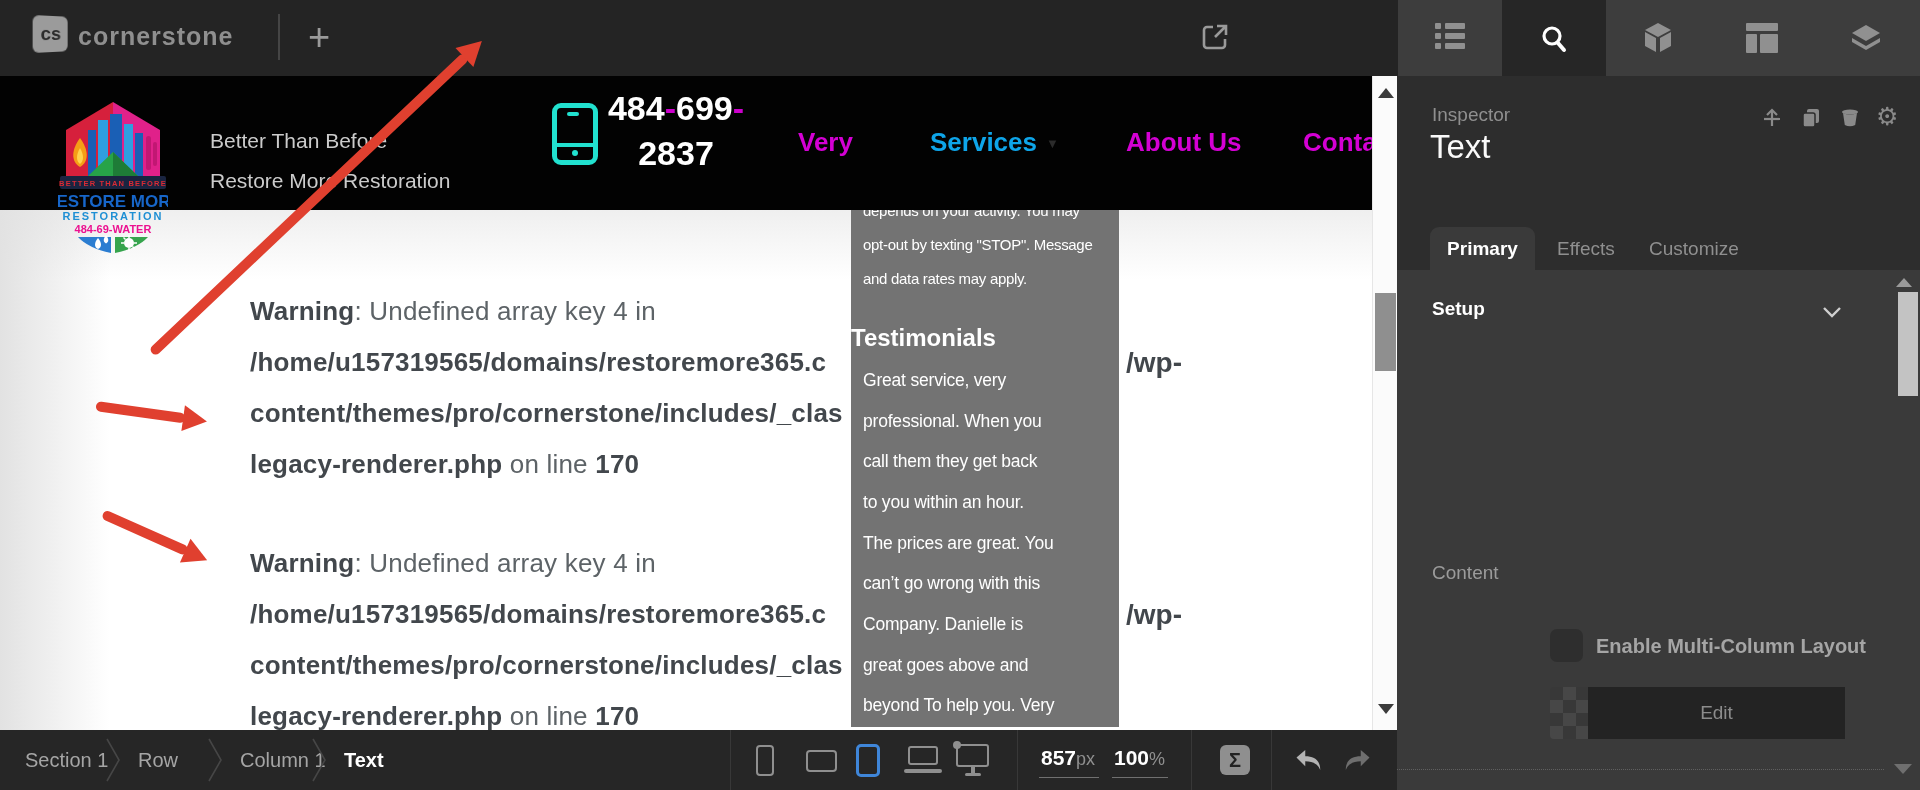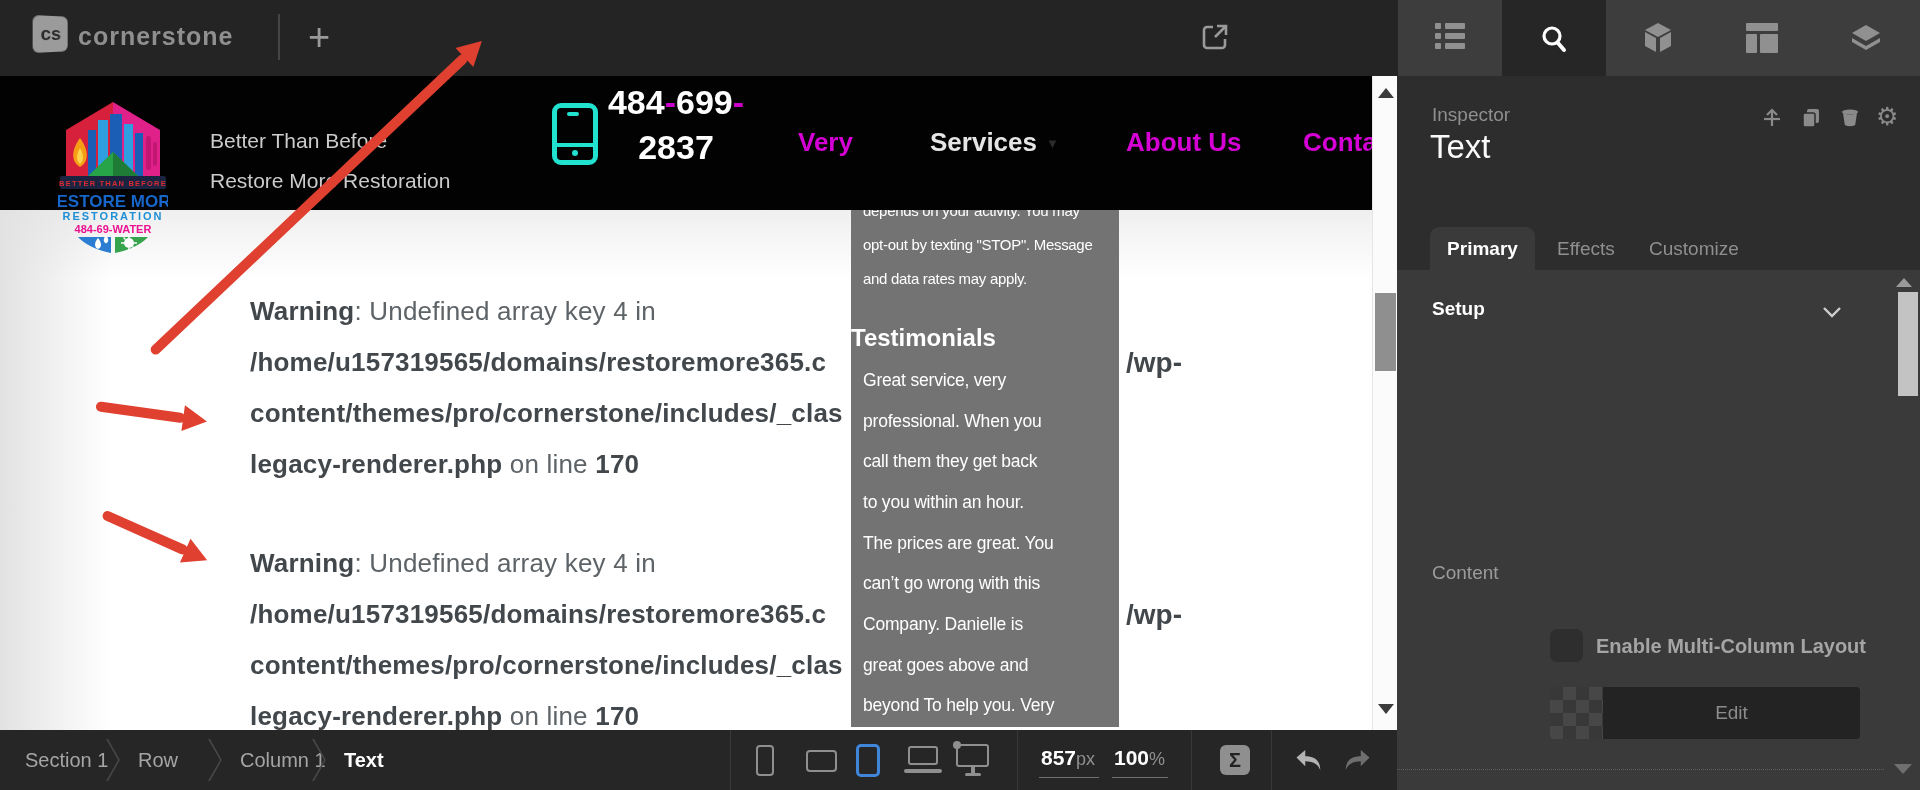--- a/index.html
+++ b/index.html
@@ -41,25 +41,25 @@
     background:linear-gradient(180deg,#efefef,#ffffff); }
   .page-grad-left { position:absolute; left:0; top:134px; width:110px; height:520px;
     background:linear-gradient(90deg,#e2e2e2,rgba(255,255,255,0)); }
 
   .site-header { position:absolute; left:0; top:0; width:1372px; height:134px; background:#020202; z-index:4; overflow:hidden; }
   .tagline { position:absolute; left:210px; top:45px; color:#cbcbcb; font-size:21px; line-height:40px; font-weight:400; }
   .phone-ico { position:absolute; left:552px; top:27px; width:46px; height:62px; border:5px solid #21e1cf; border-radius:9px; }
   .phone-ico .notch{ position:absolute; left:10px; top:4px; width:12px; height:4px; background:#21e1cf; border-radius:2px;}
   .phone-ico .split{ position:absolute; left:0; bottom:13px; width:36px; height:4px; background:#21e1cf; }
   .phone-ico .dot{ position:absolute; left:15px; bottom:4px; width:6px; height:6px; background:#21e1cf; border-radius:50%;}
-  .phone-num { position:absolute; left:596px; top:4px; width:160px; text-align:center; color:#fff;
+  .phone-num { position:absolute; left:596px; top:10px; width:160px; text-align:center; color:#fff;
     font-size:34px; font-weight:700; line-height:45px; }
   .phone-num .dash { color:#cc00cc; }
   .nav-item { position:absolute; top:51px; font-size:26px; font-weight:700; cursor:pointer; white-space:nowrap; }
-  .nav-magenta { color:#d400d4; } .nav-teal { color:#e5e5e5; }
+  .nav-magenta { color:#d400d4; } .nav-teal { color:#0ea5e9; }
   .nav-caret { position:absolute; left:1046px; top:60px; font-size:13px; color:#2b2b2b; }
 
   .site-logo { position:absolute; left:58px; top:24px; width:110px; height:155px; z-index:6; }
 
   .warn-line { position:absolute; left:250px; font-size:26px; letter-spacing:.2px; color:#5d6367;
     white-space:nowrap; z-index:2; }
   .warn-line b { color:#42474c; }
   .wp-frag { position:absolute; left:1126px; font-size:28px; font-weight:700; color:#42474c; z-index:2; }
 
   .testi-box { position:absolute; left:851px; top:128px; width:268px; height:523px; background:#737373;
@@ -123,21 +123,21 @@
   .setup-chev { position:absolute; left:425px; top:34px; cursor:pointer; }
   .fld-label { position:absolute; left:35px; font-size:19px; color:#9b9b9b; }
   .content-box { position:absolute; left:153px; top:92px; width:310px; height:246px; background:#272727;
     border-radius:10px; display:flex; align-items:center; justify-content:center; cursor:pointer; }
   .content-box span { color:#7d7d7d; font-size:19px; font-weight:700; }
   .mc-check { position:absolute; left:153px; top:359px; width:33px; height:33px; background:#2e2e2e; border-radius:7px; cursor:pointer; }
   .mc-label { position:absolute; left:199px; top:365px; font-size:20px; font-weight:600; color:#a5a5a5; }
   .bg-bar { position:absolute; left:153px; top:417px; width:310px; height:52px; border-radius:4px; overflow:hidden; cursor:pointer; }
   .bg-checker { position:absolute; left:0; top:0; width:53px; height:52px;
     background:repeating-conic-gradient(#474747 0 25%, #383838 0 50%); background-size:26px 26px; }
-  .bg-edit { position:absolute; left:53px; top:0; width:257px; height:52px; background:#232323;
+  .bg-edit { position:absolute; left:38px; top:0; width:257px; height:52px; background:#232323;
     color:#8c8c8c; font-size:19px; display:flex; align-items:center; justify-content:center; }
   .dotted { position:absolute; left:0; top:499px; width:487px; border-top:1px dotted #606060; }
   .p-scroll-up { position:absolute; left:499px; top:8px; width:0; height:0;
     border-left:8px solid transparent; border-right:8px solid transparent; border-bottom:9px solid #9a9a9a; cursor:pointer; }
   .p-scroll-thumb { position:absolute; left:501px; top:22px; width:20px; height:104px; background:#c3c3c3; cursor:pointer; }
   .p-scroll-down { position:absolute; left:497px; top:494px; width:0; height:0;
     border-left:9px solid transparent; border-right:9px solid transparent; border-top:10px solid #6f6f6f; cursor:pointer; }
 </style>
 </head>
 <body>

